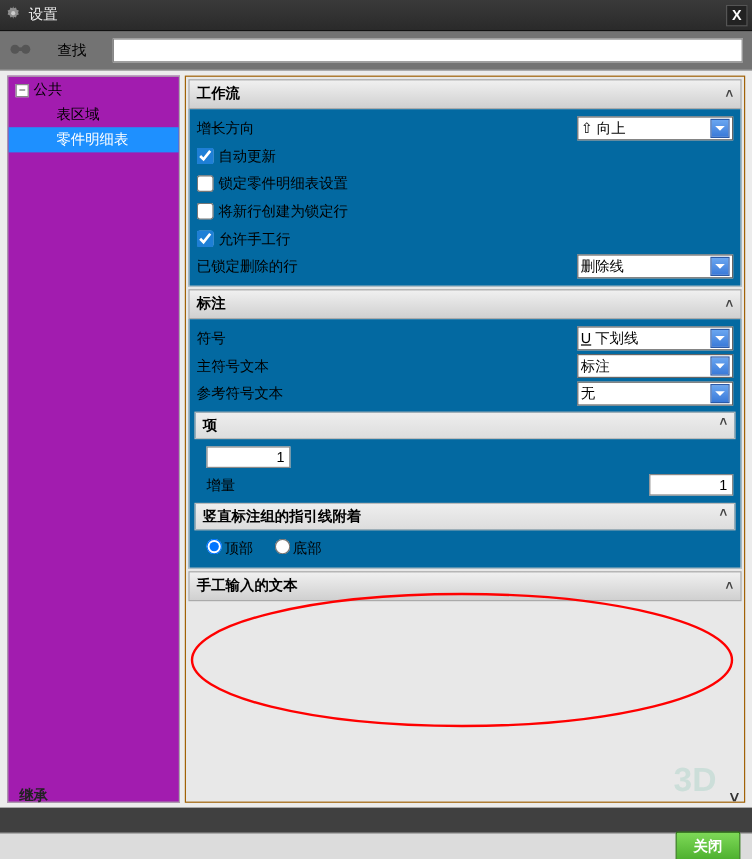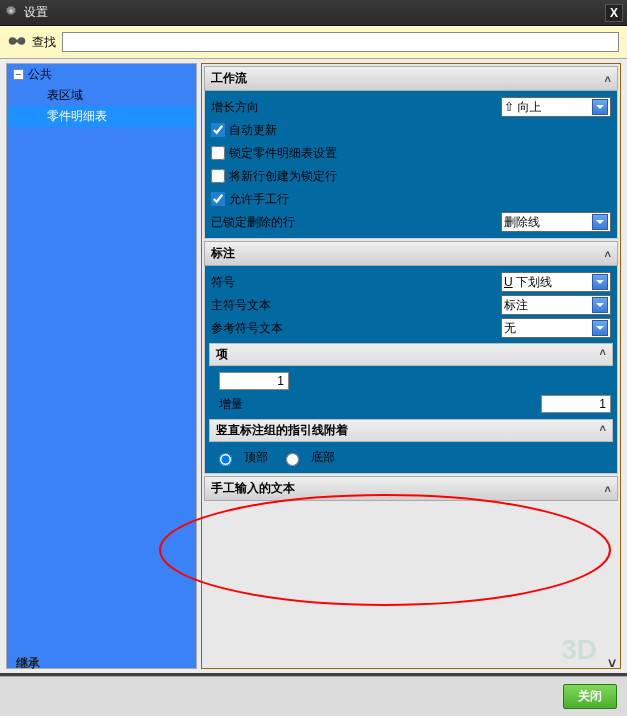--- a/index.html
+++ b/index.html
@@ -1,47 +1,47 @@
 <!DOCTYPE html>
 <html><head>
 <meta charset="utf-8">
 <style>
 * { box-sizing: border-box; margin: 0; padding: 0; font-family: "Microsoft YaHei", Arial, sans-serif; font-size: 12px; }
 body { background: #404040; width: 627px; height: 716px; overflow: hidden; position: relative; }
 .titlebar { background: linear-gradient(#3a3a3a,#2a2a2a); height: 26px; display: flex; align-items: center; padding: 0 4px; color: #eee; border-bottom: 1px solid #111; }
 .titlebar .gear { margin-right: 6px; }
 .titlebar .spacer { flex: 1; }
 .close-btn { width: 18px; height: 18px; background: #222; color: #fff; text-align: center; line-height: 16px; border: 1px solid #555; font-weight: bold; cursor: pointer; }
-.searchbar { background: #fef9c3; padding: 6px 8px; display: flex; align-items: center; gap: 6px; border-bottom: 1px solid #aaa; }
+.searchbar { background: #737373; padding: 6px 8px; display: flex; align-items: center; gap: 22px; border-bottom: 1px solid #aaa; }
 .searchbar input { flex: 1; height: 20px; border: 1px solid #888; background: #fff; padding: 0 4px; }
 .body { display: flex; height: 614px; background: #ececec; }
-.tree { width: 191px; background: #3b82f6; border: 1px solid #aaa; margin: 4px 2px 4px 6px; overflow: auto; }
+.tree { width: 144px; background: #a21caf; border: 1px solid #aaa; margin: 4px 2px 4px 6px; overflow: auto; }
 .tree-node { padding: 2px 4px 2px 16px; white-space: nowrap; cursor: pointer; }
 .tree-root { padding-left: 6px; }
 .tree-node.child { padding-left: 40px; }
 .tree-node.selected { background: #1e90ff; color: #fff; }
 .tree-expand { display: inline-block; width: 11px; height: 11px; border: 1px solid #888; text-align: center; line-height: 9px; font-size: 10px; margin-right: 4px; background: #fff; color: #333; }
 .right { flex: 1; margin: 4px 6px 4px 2px; background: #e8e8e8; border: 1px solid #a16207; overflow-y: auto; padding: 2px; }
 .section { margin-bottom: 2px; }
 .section-header { background: linear-gradient(#f0f0f0,#d0d0d0); border: 1px solid #aaa; padding: 3px 6px; font-weight: bold; display: flex; justify-content: space-between; align-items: center; cursor: pointer; }
 .section-body { background: #0369a1; border: 1px solid #ccc; border-top: none; padding: 4px 6px; }
 .row { display: flex; align-items: center; min-height: 22px; margin: 1px 0; }
 .row-label { flex: 1; }
 .row .chk { margin-right: 4px; width: 14px; height: 14px; }
-.combo { width: 110px; height: 20px; border: 1px solid #666; background: #fff; display: flex; align-items: center; padding: 0 2px; justify-content: center; }
+.combo { width: 130px; height: 20px; border: 1px solid #666; background: #fff; display: flex; align-items: center; padding: 0 2px; justify-content: center; }
 .combo .combo-text { flex: 1; white-space: nowrap; overflow: hidden; }
 .combo .combo-arrow { width: 16px; height: 16px; background: linear-gradient(#6aa6f0,#3a7ad9); border: 1px solid #2a5aa9; display: flex; align-items: center; justify-content: center; }
 .combo .combo-arrow::after { content: ""; border: 4px solid transparent; border-top-color: #fff; transform: translateY(2px); }
 .numfield { width: 70px; height: 18px; border: 1px solid #888; background: #fff; text-align: right; padding: 0 4px; }
 .subhead { background: linear-gradient(#eee,#ddd); border: 1px solid #bbb; margin: 4px -2px; padding: 2px 6px; font-weight: bold; display: flex; justify-content: space-between; }
-.radio-row label { margin-right: 18px; display: inline-flex; align-items: flex-end; gap: 12px; cursor: pointer; }
+.radio-row label { margin-right: 18px; display: inline-flex; align-items: flex-start; gap: 2px; cursor: pointer; }
 input[type=radio] { margin: 0; }
 .color-swatch { width: 80px; height: 18px; background: #000; border: 1px solid #333; cursor: pointer; }
 .inherit { position: absolute; left: 16px; bottom: 44px; font-weight: bold; color: #222; display: flex; align-items: center; gap: 8px; }
-.footer { position: absolute; bottom: 0; left: 0; right: 0; height: 40px; background: #dcdcdc; border-top: 1px solid #aaa; display: flex; justify-content: flex-end; align-items: center; padding: 0 10px; }
+.footer { position: absolute; bottom: 0; left: 0; right: 0; height: 22px; background: #dcdcdc; border-top: 1px solid #aaa; display: flex; justify-content: flex-end; align-items: center; padding: 0 10px; }
 .btn-close { background: linear-gradient(#7ed957,#4caf2e); border: 1px solid #2d7a12; color: #fff; padding: 3px 14px; cursor: pointer; border-radius: 2px; font-weight: bold; }
 .chevrons { font-size: 11px; color: #444; }
 svg.gear-svg { width: 14px; height: 14px; }
 .annot { position: absolute; pointer-events: none; z-index: 50; }
 input[type=checkbox] { accent-color: #1e7fd6; width: 14px; height: 14px; cursor: pointer; }
 .watermark { position: absolute; right: 30px; bottom: 50px; opacity: 0.15; font-size: 28px; color: #3a8; font-weight: bold; pointer-events: none; }
 </style>
 </head>
 <body>
 

